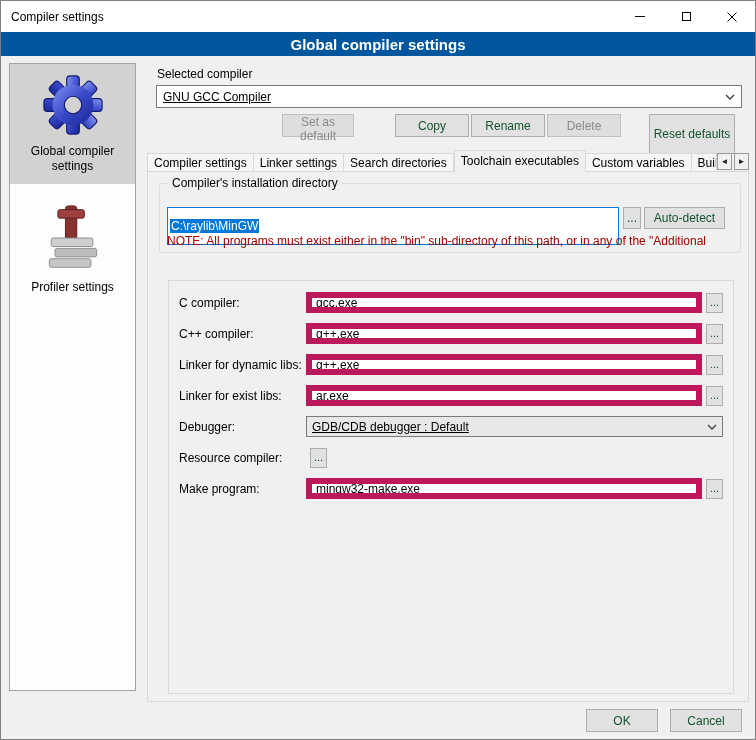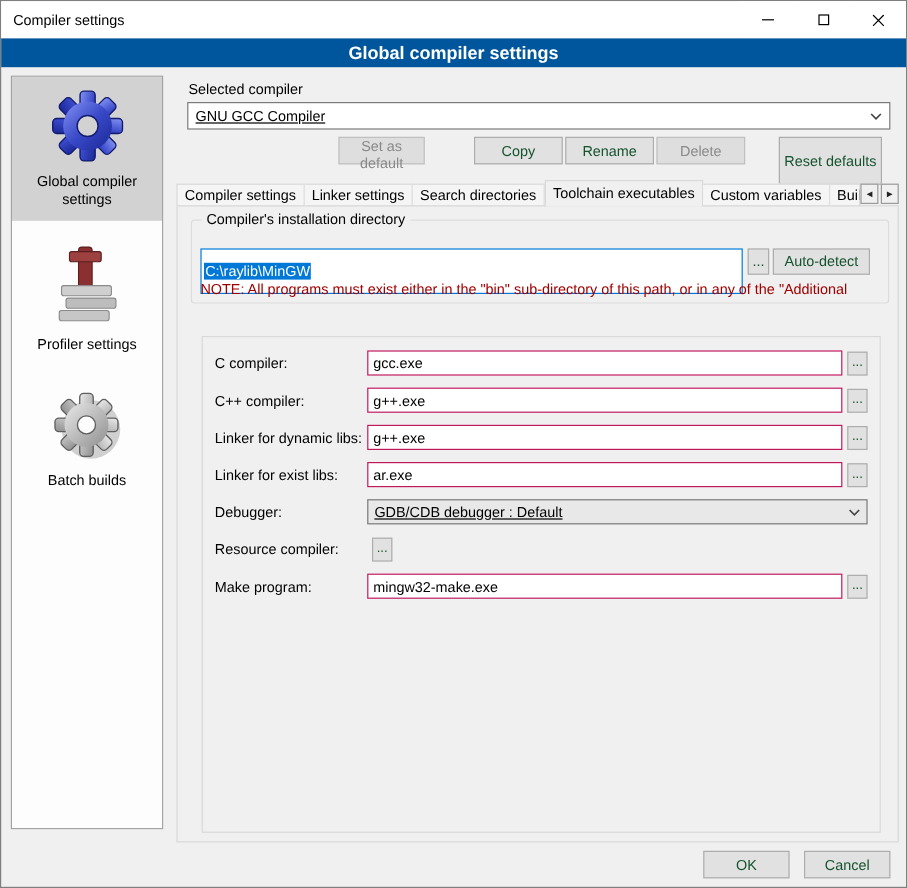--- a/index.html
+++ b/index.html
@@ -61,21 +61,21 @@
 
   .note { position:absolute; left:19px; top:62px; width:560px; white-space:nowrap; overflow:hidden; color:#A00000; }
 
   
   .innertabs { position:absolute; left:20px; top:87px; height:22px; display:flex; align-items:flex-end; z-index:2; }
   .innerpanel { position:absolute; left:20px; top:108px; width:566px; height:414px; background:#f0f0f0; border:1px solid #d9d9d9; z-index:1; }
 
   .prow { display:flex; align-items:center; height:21px; margin:10px 10px 0 10px; }
   .prow.first { margin-top:11px; }
   .plabel { flex:none; width:127px; }
-  .pfield { flex:1; min-width:0; height:21px; border:1px solid #be185d; background:#fff; font-family:"Liberation Sans", sans-serif; font-size:12px; padding:0 4px; }
+  .pfield { flex:1; min-width:0; height:21px; border:6px solid #be185d; background:#fff; font-family:"Liberation Sans", sans-serif; font-size:12px; padding:0 4px; }
   .browse { flex:none; width:17px; height:20px; margin-left:4px; font-size:11px; line-height:1; padding:0; }
   .pcombo { flex:1; min-width:0; height:21px; background:#e8e8e8; padding:0 5px; }
 
   
   .btn-ok     { position:absolute; left:585px; top:708px; width:72px; height:23px; }
   .btn-cancel { position:absolute; left:669px; top:708px; width:72px; height:23px; }
 </style>
 </head>
 <body>
 
@@ -128,40 +128,20 @@
       <svg width="56" height="68" viewBox="0 0 58 72">
         <rect x="21" y="2" width="12" height="36" rx="3" fill="#8a3030" stroke="#5c1e1e"></rect>
         <rect x="13" y="6" width="28" height="9" rx="2" fill="#9c4040" stroke="#5c1e1e"></rect>
         <rect x="6" y="36" width="44" height="9" rx="2" fill="#cfcfcf" stroke="#8a8a8a"></rect>
         <rect x="10" y="47" width="44" height="9" rx="2" fill="#bdbdbd" stroke="#8a8a8a"></rect>
         <rect x="4" y="58" width="44" height="9" rx="2" fill="#c6c6c6" stroke="#8a8a8a"></rect>
       </svg>
       <div class="side-label">Profiler settings</div>
     </div>
 
-    <div class="side-item">
-      <svg width="60" height="60" viewBox="0 0 64 64">
-        <defs>
-          <linearGradient id="gradGray" x1="0" y1="0" x2="1" y2="1">
-            <stop offset="0" stop-color="#e9e9e9"></stop>
-              <stop offset="1" stop-color="#8f8f8f"></stop>
-          </linearGradient>
-        </defs>
-        <circle cx="35" cy="35" r="26" fill="#9a9a9a" opacity="0.45"></circle>
-        <g transform="translate(31,31)" fill="url(#gradGray)" stroke="#5f5f5f" stroke-width="1.2">
-          <rect x="-6" y="-28" width="12" height="56" rx="3.5"></rect>
-          <rect x="-6" y="-28" width="12" height="56" rx="3.5" transform="rotate(45)"></rect>
-          <rect x="-6" y="-28" width="12" height="56" rx="3.5" transform="rotate(90)"></rect>
-          <rect x="-6" y="-28" width="12" height="56" rx="3.5" transform="rotate(135)"></rect>
-          <circle r="19.5" stroke="none"></circle>
-          <circle r="8" fill="#fdfdfd" stroke="#5f5f5f"></circle>
-        </g>
-      </svg>
-      <div class="side-label">Batch builds</div>
-    </div>
   </div>
 
   <div class="lbl-selected-compiler">Selected compiler</div>
   <div class="combo compiler-combo">
     <span>GNU GCC Compiler</span>
     <svg width="10" height="6" viewBox="0 0 10 6">
         <path d="M1 1 L5 5 L9 1" fill="none" stroke="#444" stroke-width="1.4"></path>
       </svg>
   </div>
 

